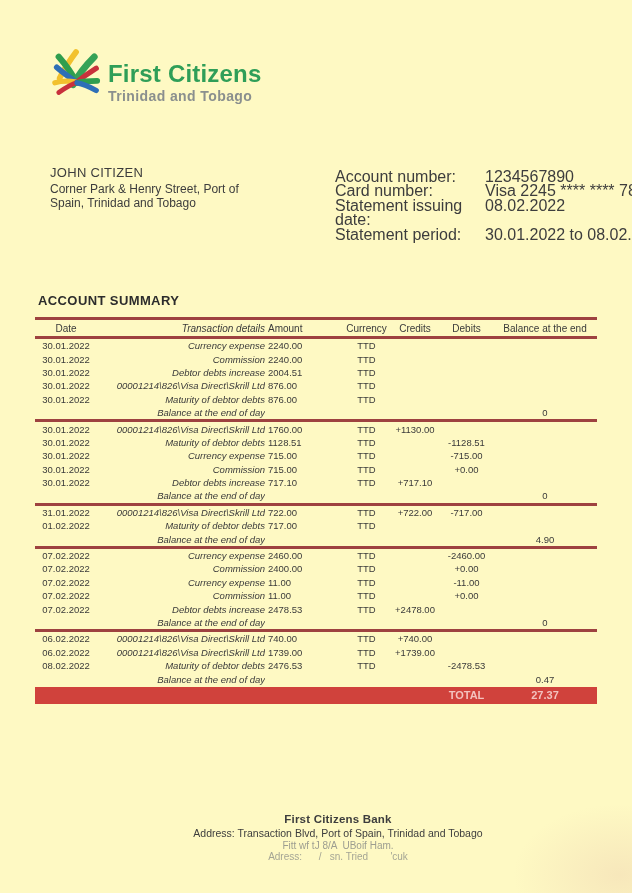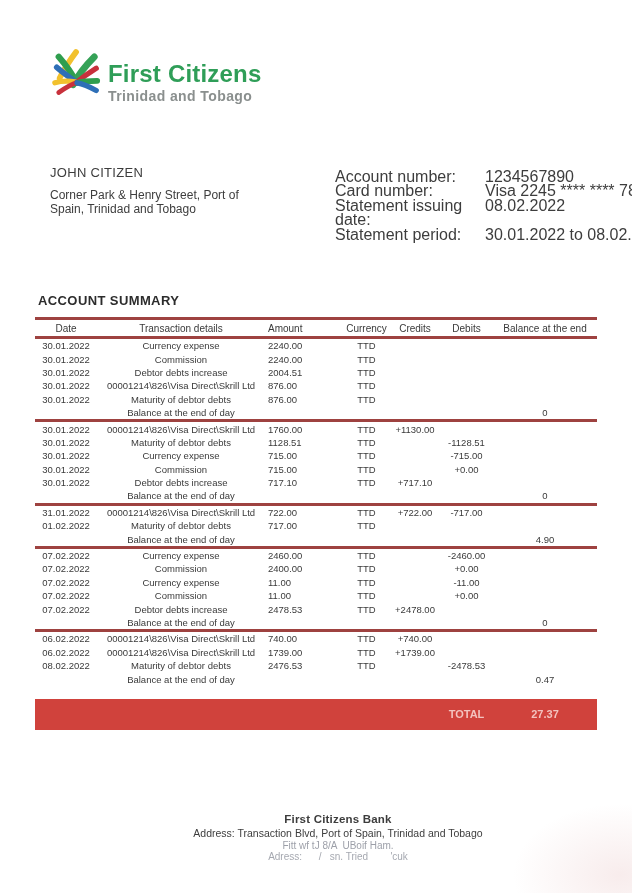--- a/index.html
+++ b/index.html
@@ -1,56 +1,56 @@
 <!DOCTYPE html>
 <html><head>
 <meta charset="utf-8">
 <style>
   * { margin:0; padding:0; box-sizing:border-box; }
   body { background:#e8e8e8; font-family:"Liberation Sans", sans-serif; }
   .page {
     position:relative; width:632px; height:893px; margin:0 auto;
-    background:#ffffff; overflow:hidden; color:#3c3c3c;
+    background:#fef9c3; overflow:hidden; color:#3c3c3c;
   }
   
   .page::after{
     content:""; position:absolute; right:0; bottom:0; width:120px; height:90px;
     background:radial-gradient(ellipse at 90% 80%, rgba(215,150,150,0.18), rgba(215,150,150,0) 70%);
     pointer-events:none;
   }
 
   
   .logo-wrap { position:absolute; left:52px; top:47px; display:flex; }
   .logo-icon { width:50px; height:60px; }
   .logo-text { margin-left:6px; padding-top:14px; }
   .brand-name { font-size:24px; font-weight:700; color:#2f9e58; letter-spacing:0.2px; line-height:1.05; }
   .brand-region { font-size:14px; font-weight:700; color:#8a8f8e; letter-spacing:0.4px; margin-top:2px; }
 
   
   .holder { position:absolute; left:50px; top:166px; font-size:12px; line-height:14px; color:#3d3d3d; }
-  .holder .name { font-size:13px; letter-spacing:0.3px; margin-bottom:8px; }
+  .holder .name { font-size:13px; letter-spacing:0.3px; margin-bottom:2px; }
   .stmt-info { position:absolute; left:335px; top:170px; font-size:16px; line-height:14.4px; color:#3d3d3d; }
   .stmt-row { display:flex; }
   .stmt-label { width:128px; }
   .stmt-value { white-space:nowrap;margin-left:22px; }
 
   
   .summary-title { position:absolute; left:38px; top:293px; font-size:13px; font-weight:600; letter-spacing:0.4px; color:#2c2c2c; }
 
   
   .table { position:absolute; left:35px; top:317px; width:562px; font-size:9.5px; color:#3a3a3a; }
   .sep { height:3px; background:#9e4240; }
   .trow { display:grid; grid-template-columns:62px 168px 78px 47px 50px 53px 1fr; align-items:center; height:13.4px; }
   .trow.thead { height:16px; font-size:10px; }
   .tc { overflow:hidden; white-space:nowrap; }
   .c-date { text-align:center; }
-  .c-details { text-align:center; }
+  .c-details { text-align:right;font-style:italic; }
   .c-amount { text-align:left; padding-left:3px; }
   .c-cur, .c-cred, .c-deb, .c-bal { text-align:center; }
-  .trow.total-bar { height:31px; background:#d0423c; color:#f3c3bf; font-weight:700; font-size:11px; margin-top:13px; }
+  .trow.total-bar { height:17px; background:#d0423c; color:#f3c3bf; font-weight:700; font-size:11px; margin-top:1px; }
 
   
   .footer { position:absolute; left:0; top:813px; width:632px; text-align:center; color:#3d3d3d;padding-left:44px; }
   .f-bank { font-size:11.5px; font-weight:700; letter-spacing:0.2px; }
   .f-addr { font-size:10.5px; margin-top:2px; }
   .f-artifact1 { font-size:10px; margin-top:1px; color:rgba(90,95,110,0.6); white-space:pre; }
   .f-artifact2 { font-size:10px; color:rgba(90,95,110,0.55); white-space:pre; }
 </style>
 </head>
 <body>

